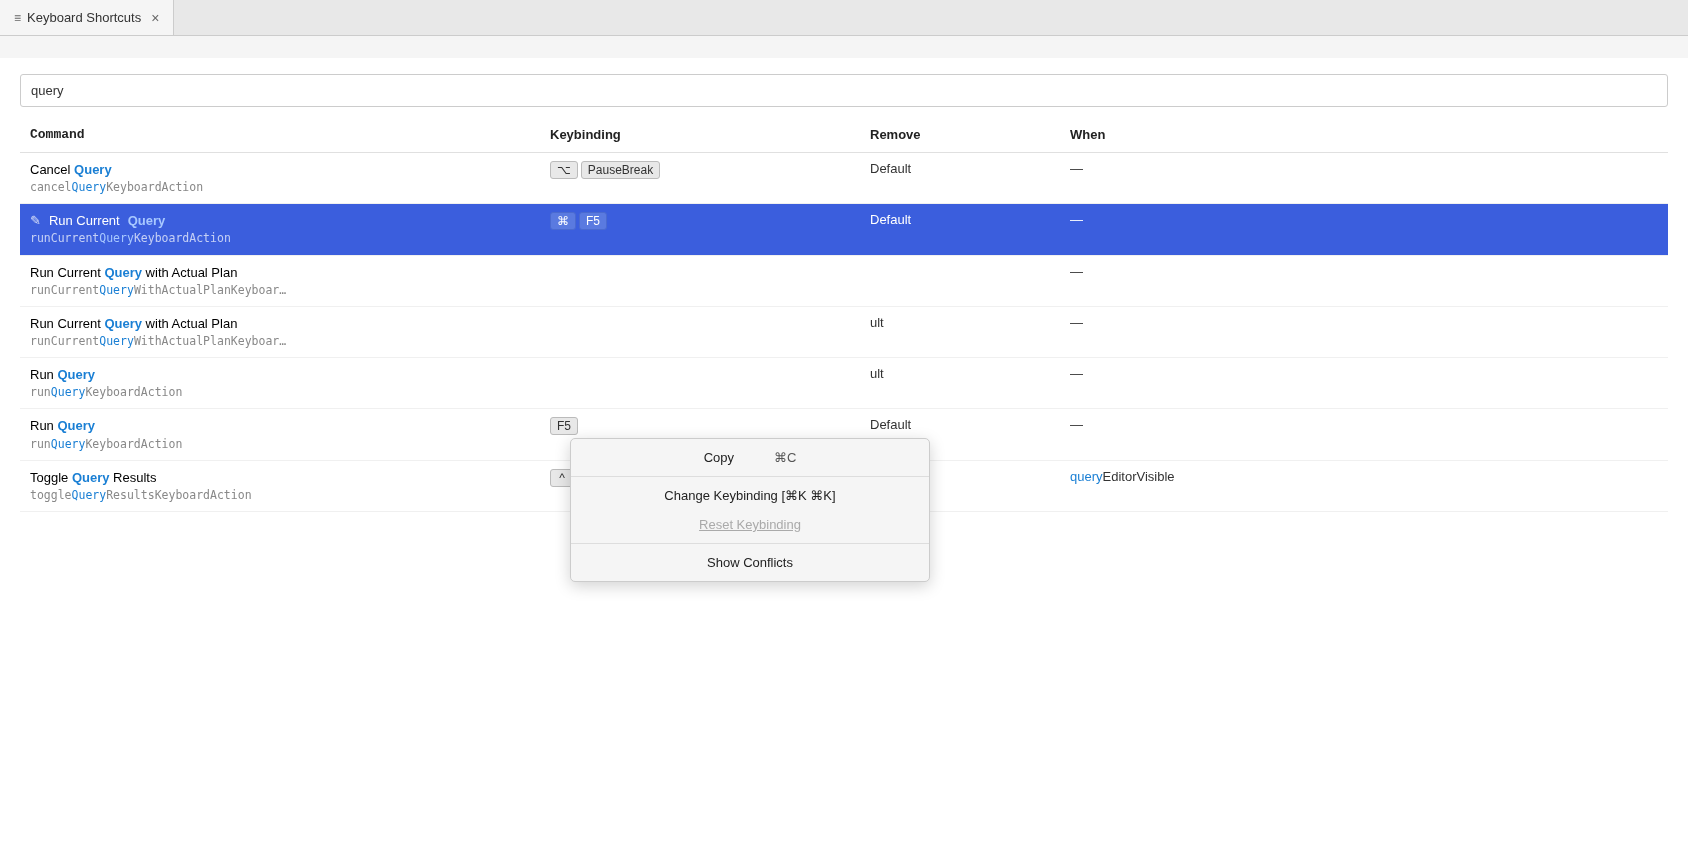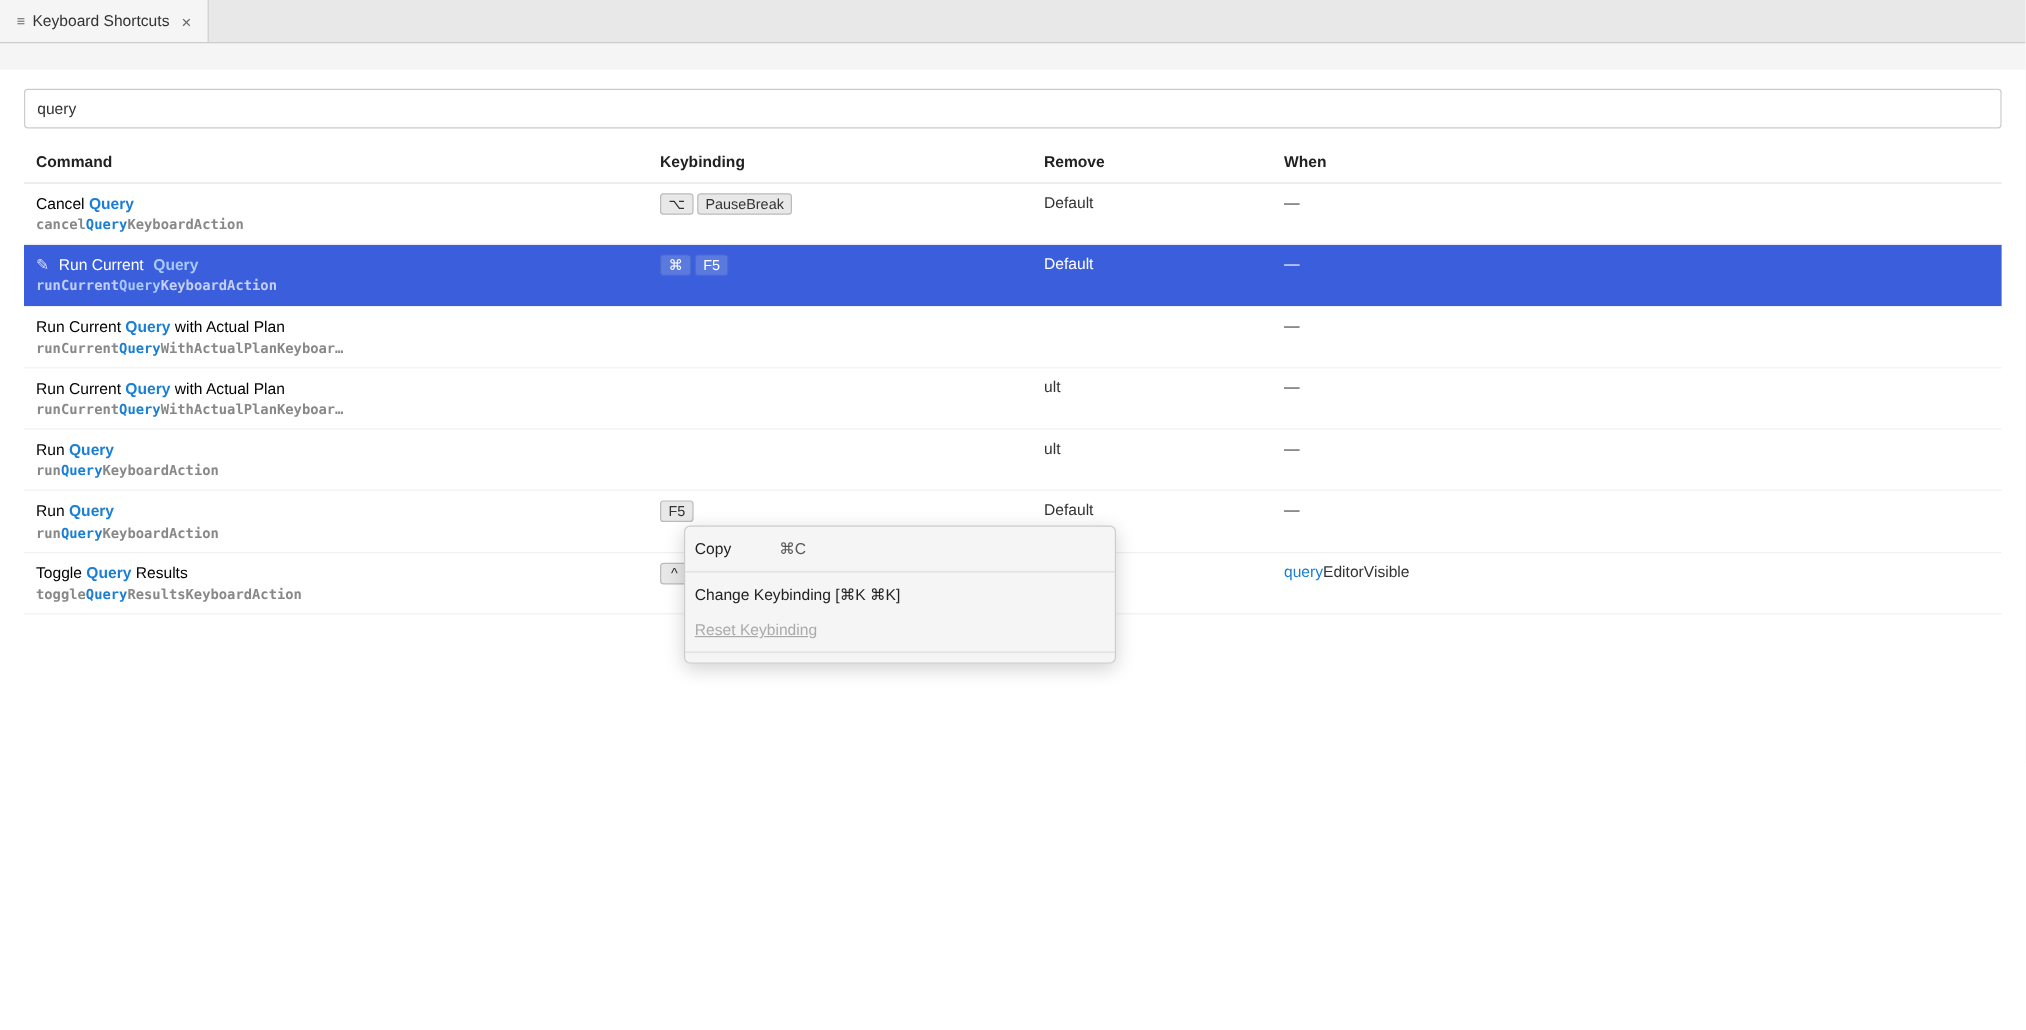--- a/index.html
+++ b/index.html
@@ -81,21 +81,21 @@
       border-collapse: collapse;
     }
     .shortcuts-table thead tr th {
       text-align: left;
       font-weight: 600;
       font-size: 13px;
       padding: 6px 10px 10px 10px;
       color: #222;
       border-bottom: 1px solid #e0e0e0;
     }
-    .shortcuts-table thead tr th.col-command { width: 520px; }
+    .shortcuts-table thead tr th.col-command { width: 520px; font-family: Liberation Mono, monospace; }
     .shortcuts-table thead tr th.col-keybinding { width: 320px; }
     .shortcuts-table thead tr th.col-source { width: 200px; }
     .shortcuts-table thead tr th.col-when { width: auto; }
 
     .shortcuts-table tbody tr {
       border-bottom: 1px solid #f0f0f0;
     }
     .shortcuts-table tbody tr.selected {
       background: #3b5edd;
       color: #fff;
@@ -116,21 +116,20 @@
     }
     .cmd-main .highlight-selected {
       color: #a8c8ff;
       font-weight: 600;
     }
     .cmd-sub {
       font-size: 11.5px;
       color: #888;
       line-height: 1.4;
       font-family: 'Menlo', 'Monaco', monospace;
-      font-weight: bold;
     }
     .cmd-sub .highlight {
       color: #1a7fd4;
     }
     .cmd-sub .highlight-selected {
       color: #a8c8ff;
     }
 
     .selected .cmd-main { color: #fff; }
     .selected .cmd-sub { color: rgba(255,255,255,0.7); }
@@ -193,21 +192,21 @@
       background: #f5f5f5;
       border: 1px solid #ccc;
       border-radius: 5px;
       box-shadow: 0 4px 16px rgba(0,0,0,0.18);
       z-index: 100;
       min-width: 360px;
       padding: 4px 0;
     }
     .context-menu-item {
       display: flex;
-      justify-content: flex-start;
+      justify-content: center;
       align-items: center;
       padding: 7px 8px;
       font-size: 13px;
       color: #222;
       cursor: pointer;
     }
     .context-menu-item.disabled {
       color: #aaa;
       cursor: default;
       text-decoration: underline;
@@ -354,14 +353,17 @@
       <span class="context-menu-shortcut">⌘C</span>
     </div>
     <div class="context-menu-divider"></div>
     <div class="context-menu-item">
       <span>Change Keybinding [⌘K ⌘K]</span>
     </div>
     <div class="context-menu-item disabled">
       <span>Reset Keybinding</span>
     </div>
     <div class="context-menu-divider"></div>
+    <div class="context-menu-item">
+      <span>Show Conflicts</span>
+    </div>
   </div>
 </div>
 
 </body></html>

